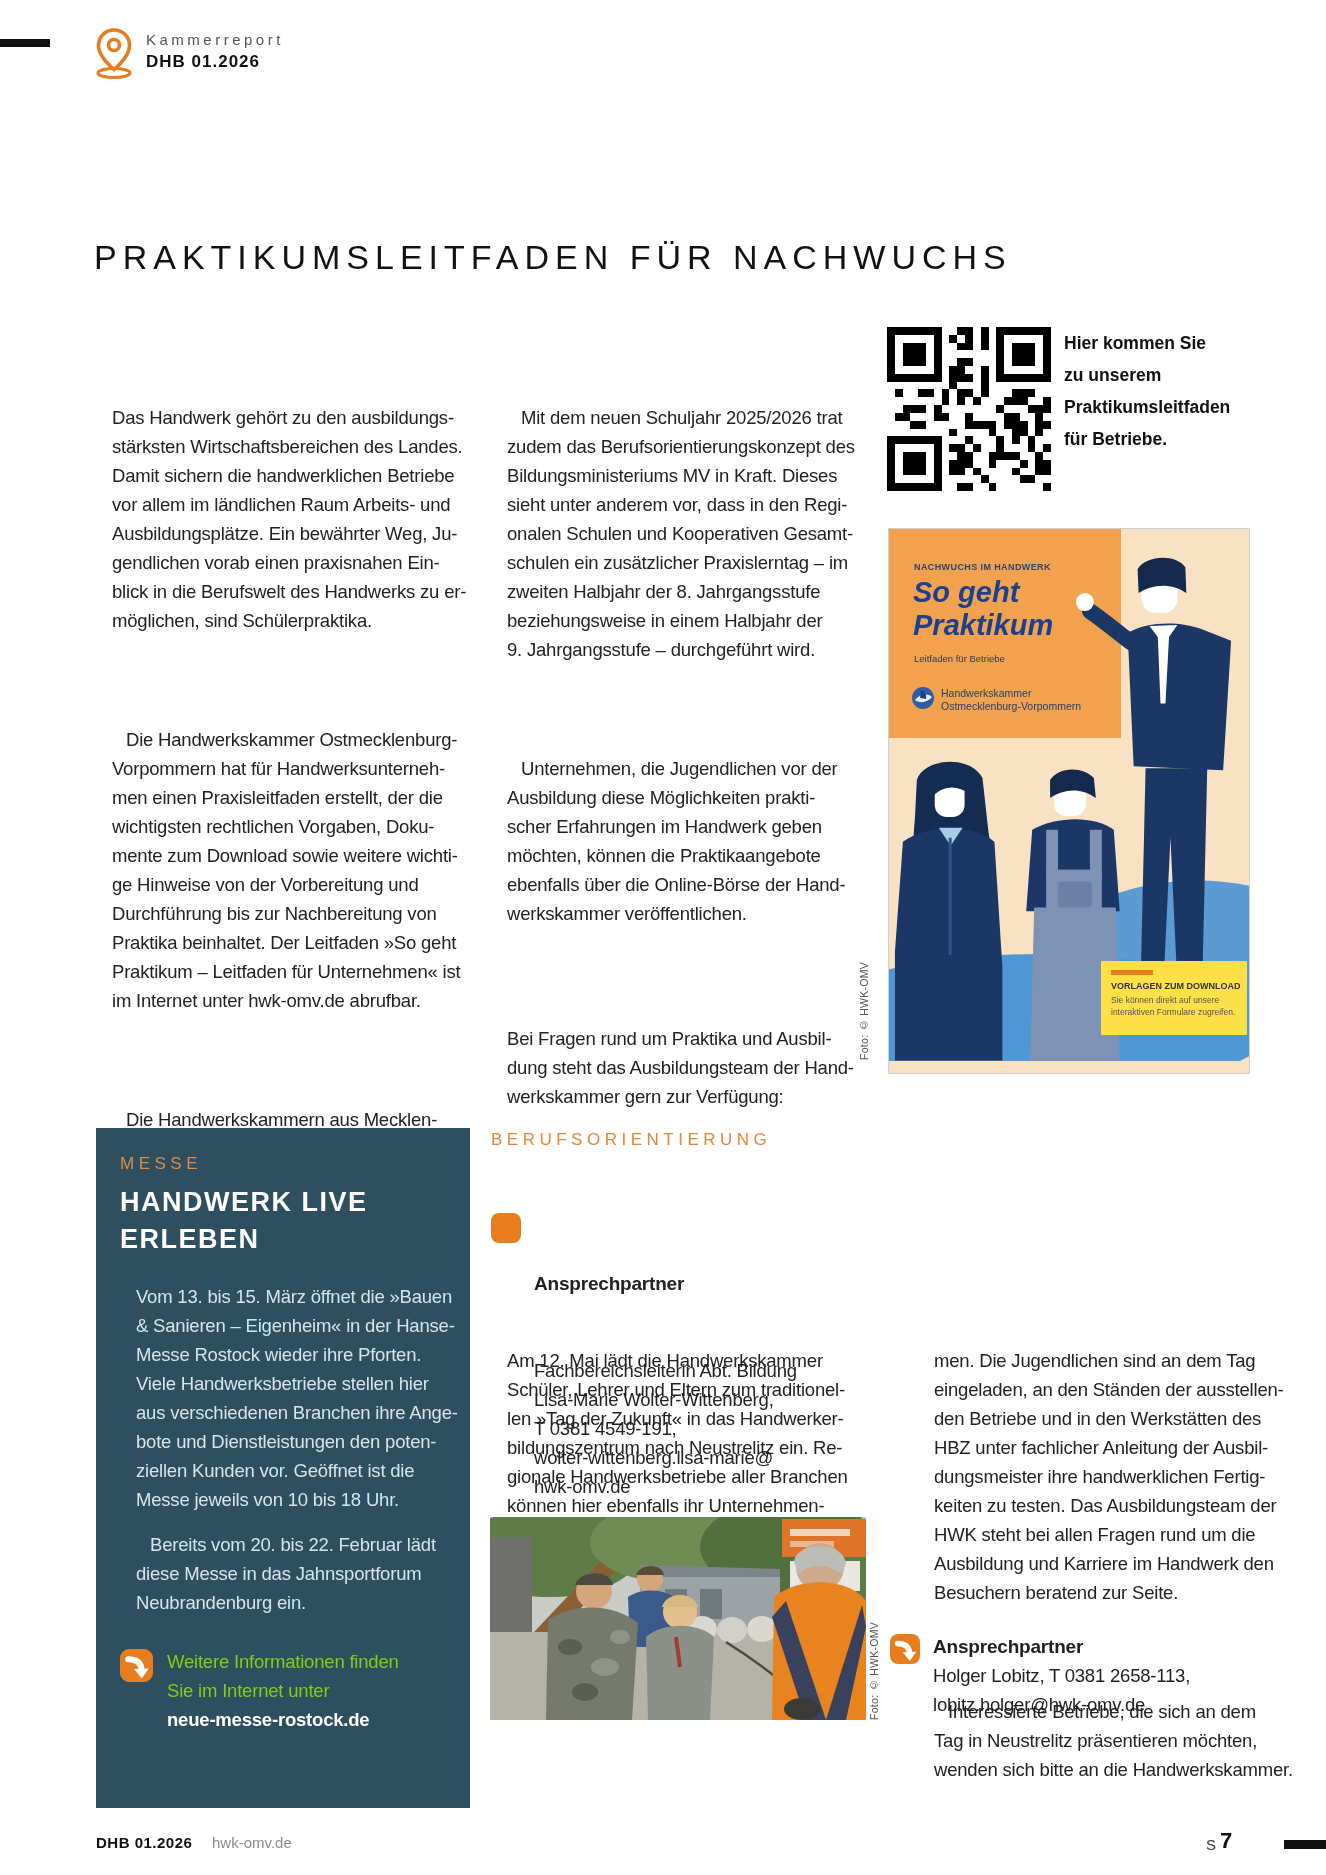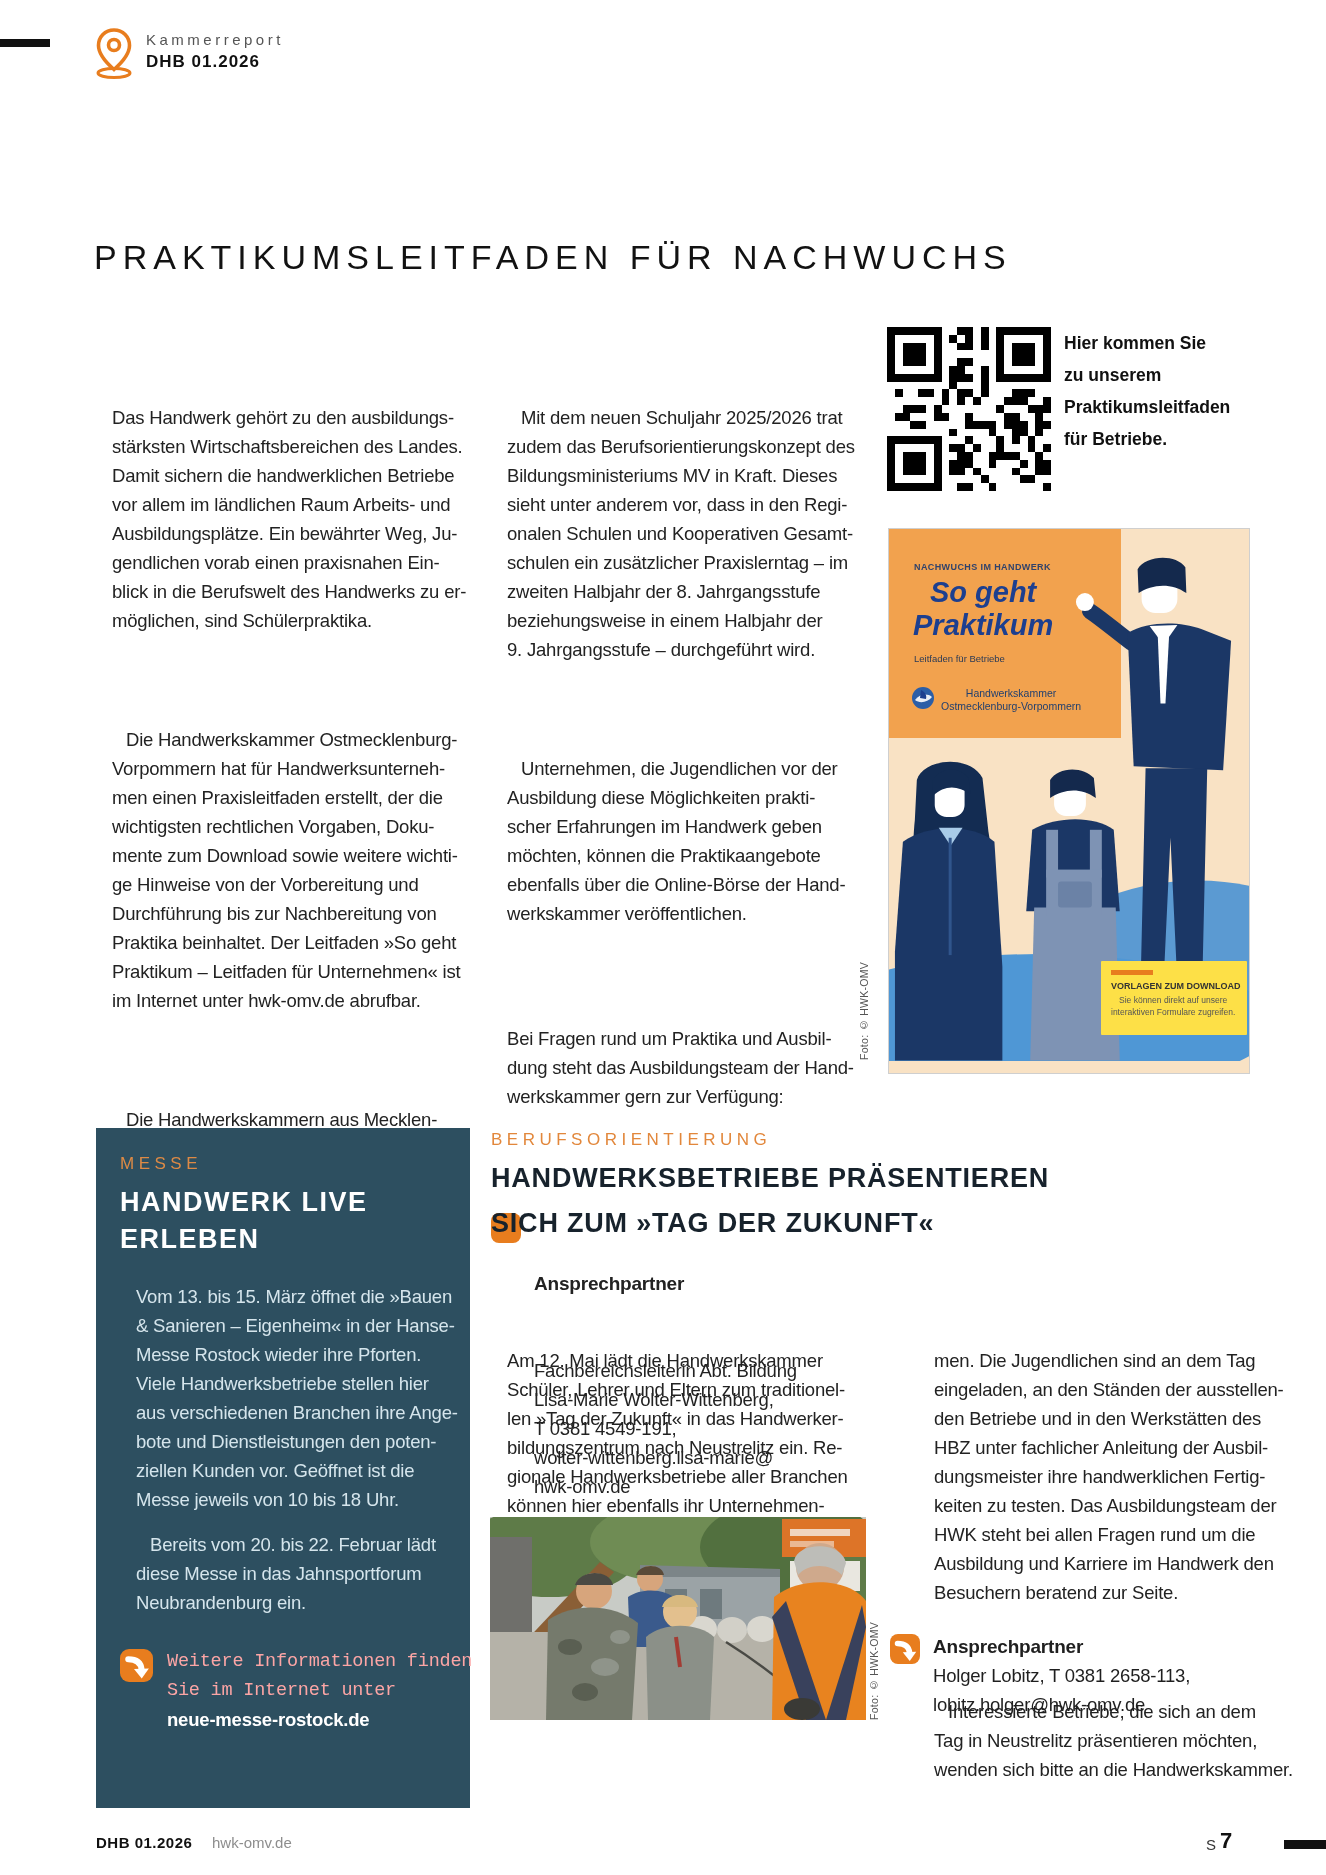--- a/index.html
+++ b/index.html
@@ -21,21 +21,21 @@
   
   .contact{display:flex;margin-top:26px;}
   .cicon{flex:0 0 auto;width:30px;height:30px;border-radius:8px;background:#e87d1e;margin-top:2px;}
   .cicon svg{display:block;width:100%;height:100%;}
   .ctext{margin-left:13px;}
   .clabel{font-weight:bold;font-size:19px;line-height:29px;letter-spacing:-0.2px;}
   .clines{font-size:18.5px;line-height:29px;letter-spacing:-0.2px;}
   
   .qrcap{font-size:17.5px;font-weight:bold;line-height:32px;color:#111;}
   
-  .brochure{width:362px;height:546px;background:#f9e2c4;border:1px solid #cfcfcf;box-sizing:border-box;text-align:center;}
+  .brochure{width:362px;height:546px;background:#f9e2c4;border:1px solid #cfcfcf;box-sizing:border-box;}
   .b-orange{left:0;top:0;width:232px;height:209px;background:#f2a24e;}
   .b-kicker{left:25px;top:33px;font-size:9px;font-weight:bold;color:#31436b;letter-spacing:0.4px;}
   .b-title{left:24px;top:47px;font-size:29px;line-height:33px;font-weight:bold;font-style:italic;color:#1d3f8f;}
   .b-sub{left:25px;top:124px;font-size:9.5px;color:#2b3a55;}
   .b-org{left:52px;top:158px;font-size:10.5px;line-height:13px;color:#23406e;}
   .b-dl{left:212px;top:432px;width:146px;height:74px;background:#fde047;border-radius:1px;}
   .b-dl-bar{left:10px;top:9px;width:42px;height:5px;background:#e87d1e;}
   .b-dl-title{left:10px;top:20px;font-size:9px;font-weight:bold;color:#333;}
   .b-dl-lines{left:10px;top:33px;font-size:8.5px;line-height:12px;color:#555;}
   
@@ -339,30 +339,28 @@
 diese Messe in das Jahnsportforum
 Neubrandenburg ein.</p>
     <div class="messe-info">
       <div class="micon">
         <svg viewBox="0 0 24 24">
             <path d="M6 7.5 Q15 7.5 15.7 15" stroke="#fff" stroke-width="4.4" fill="none" stroke-linecap="round"></path>
             <path d="M15.8 21.5 L10.2 14.6 L21 14.2 Z" fill="#fff"></path>
           </svg>
       </div>
       <div style="margin-left:14px;">
-        <div class="tbody pre" style="color:#fca5a5;font-family:Liberation Mono, monospace;">Weitere Informationen finden
+        <div class="tbody pre" style="color:#84cc16;">Weitere Informationen finden
 Sie im Internet unter</div>
         <div class="tbody bold" style="color:#fff;">neue-messe-rostock.de</div>
       </div>
     </div>
   </div>
 
   <div class="abs kicker" style="left:491px;top:1130px;">BERUFSORIENTIERUNG</div>
-  <div class="abs headline2 preline" style="left:491px;top:1156px;">HANDWERKSBETRIEBE PRÄSENTIEREN
-SICH ZUM »TAG DER ZUKUNFT«</div>
 
   <div class="abs body pre" style="left:491px;top:1272px;width:388px;">
     <p class="para">Am 12. Mai lädt die Handwerkskammer
 Schüler, Lehrer und Eltern zum traditionel-
 len »Tag der Zukunft« in das Handwerker-
 bildungszentrum nach Neustrelitz ein. Re-
 gionale Handwerksbetriebe aller Branchen
 können hier ebenfalls ihr Unternehmen-
 sprofil vorstellen und mit potenziellen
 Auszubildenden direkt ins Gespräch kom-</p>

